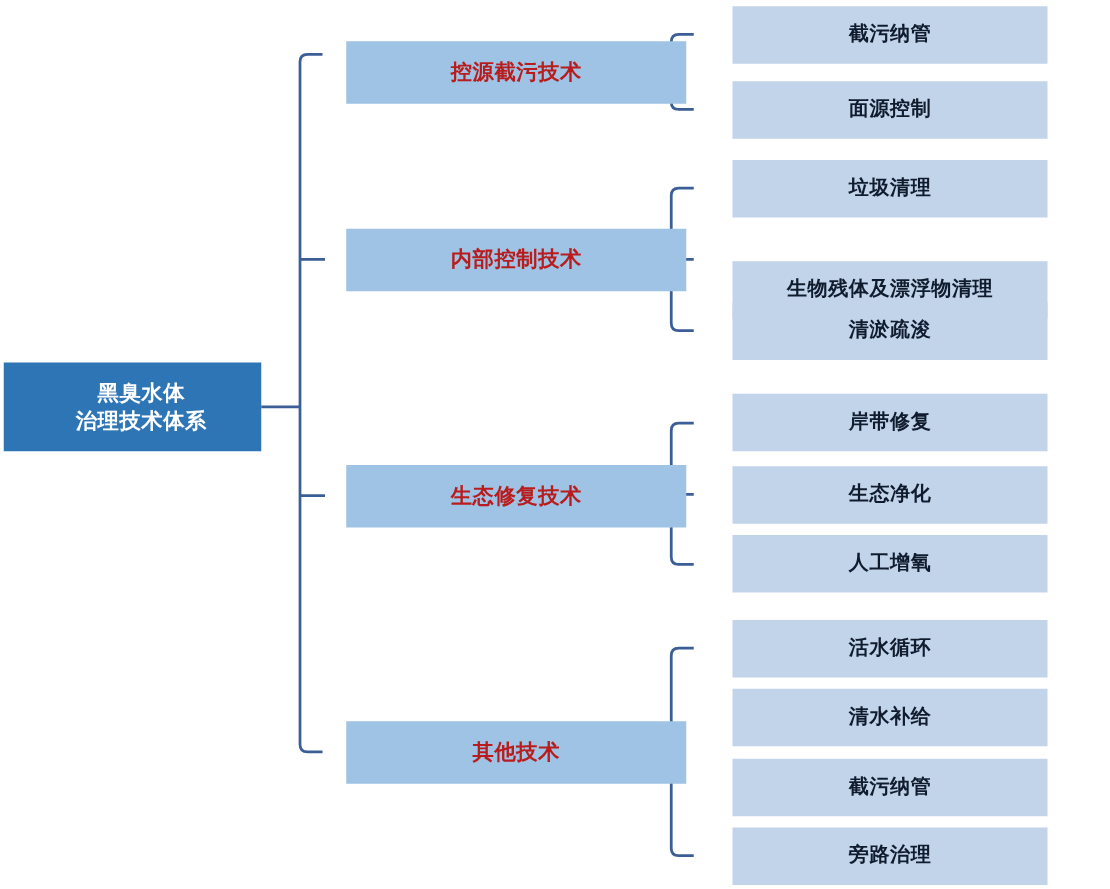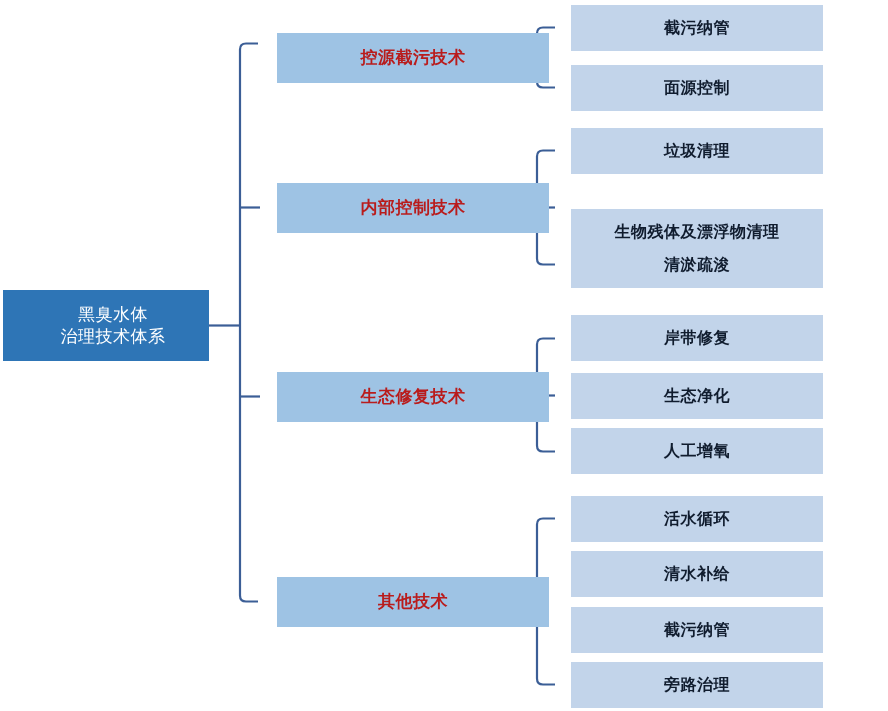--- a/index.html
+++ b/index.html
@@ -29,37 +29,37 @@
     letter-spacing: 0.5px;
   }
   .root-node {
     left: 3px;
     top: 290px;
     width: 206px;
     height: 71px;
     background: #2E75B6;
     color: #ffffff;
     font-size: 17px;
-    font-weight: normal;
+    font-weight: bold;
     white-space: pre-line;
     padding-left: 14px;
     box-sizing: border-box;
   }
   .branch-node {
     left: 260px;
     width: 272px;
     height: 50px;
     background: #9EC3E4;
     color: #b91c1c;
     font-size: 17px;
     font-weight: bold;
     margin-left: 17px;
   }
   .leaf-node {
-    left: 571px;
+    left: 586px;
     width: 252px;
     height: 46px;
     background: #C2D4EA;
     color: #101c2e;
     font-size: 16px;
     font-weight: bold;
   }
 
   
   #wires {

